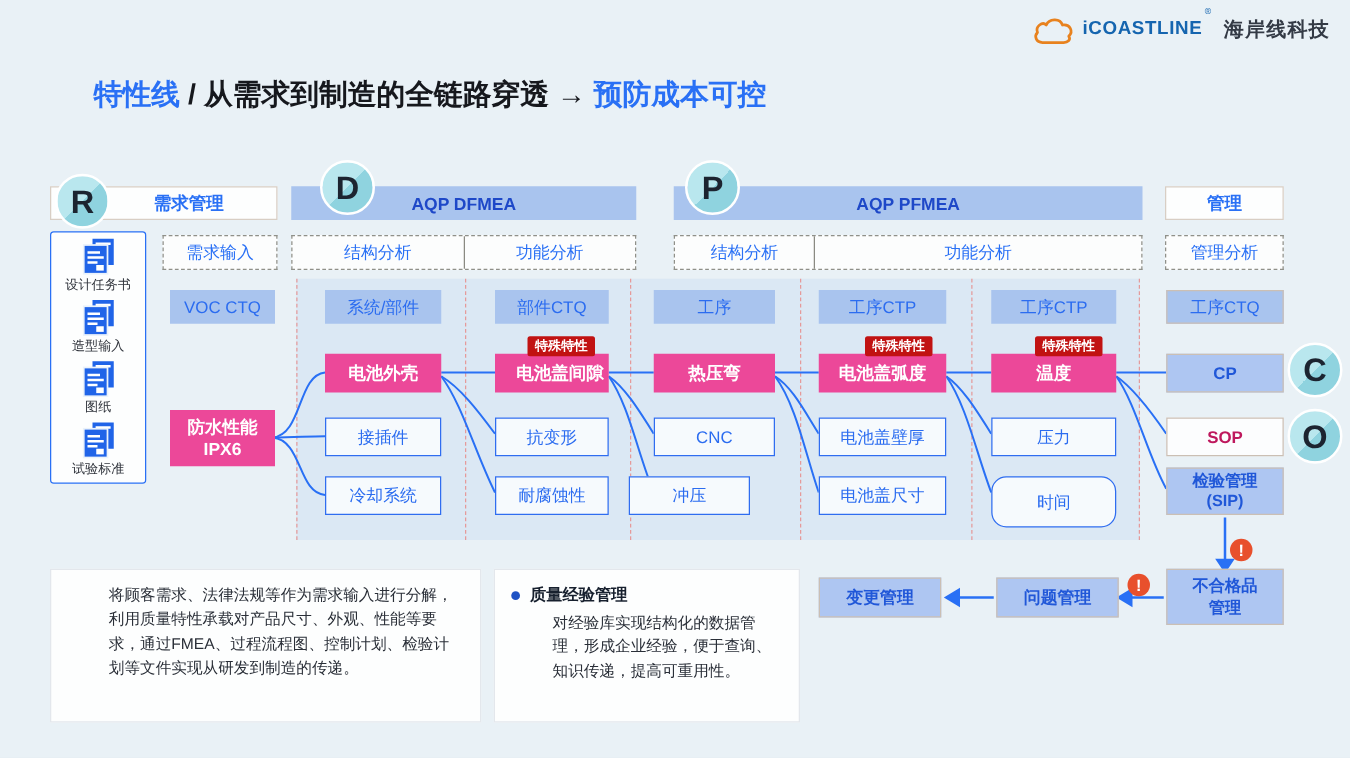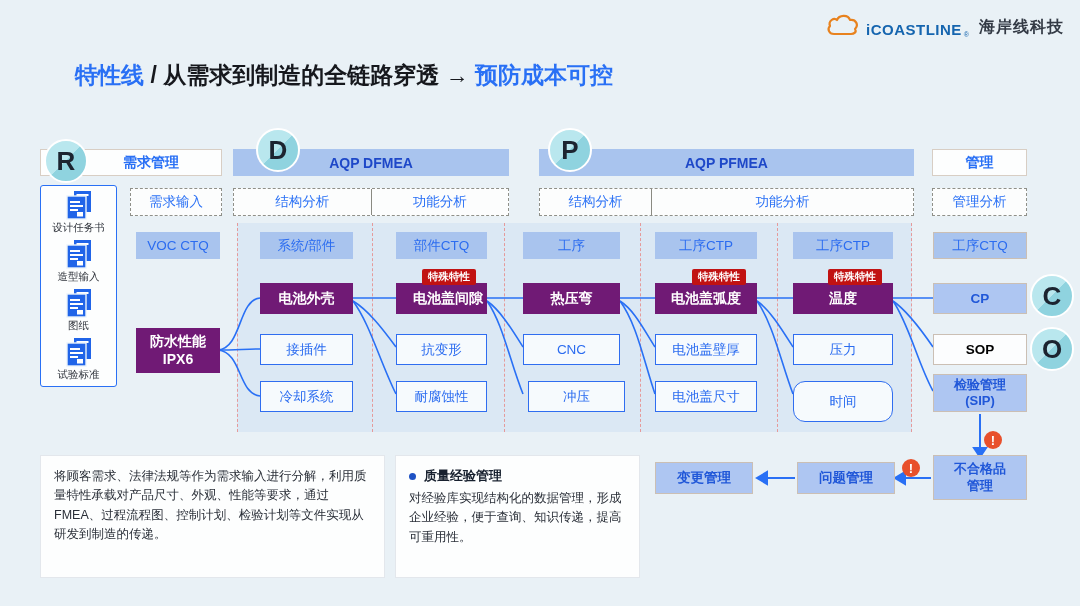--- a/index.html
+++ b/index.html
@@ -1,20 +1,20 @@
 <!DOCTYPE html>
 <html><head>
 <meta charset="utf-8">
 <style>
   * { margin:0; padding:0; box-sizing:border-box; }
   body { font-family:"Liberation Sans","DejaVu Sans",sans-serif; background:#dfe9ee; }
   .slide { position:relative; width:1080px; height:606px; background:#e9f1f6; overflow:hidden; }
 
   
-  .logo { position:absolute; top:14px; right:16px; display:flex; align-items:flex-end; gap:6px; }
+  .logo { position:absolute; top:14px; right:16px; display:flex; align-items:flex-start; gap:6px; }
   .logo .brand { color:#1565af; font-weight:bold; font-size:15px; letter-spacing:.5px; }
   .logo .reg { color:#1565af; font-size:7px; vertical-align:top; margin-left:-4px; margin-top:-8px; }
   .logo .company { color:#333a45; font-weight:bold; font-size:16px; letter-spacing:1px; margin-left:4px; }
 
   
   .title { position:absolute; left:75px; top:60px; font-size:23px; font-weight:bold; }
   .t-blue { color:#2970f5; }
   .t-dark { color:#16181d; }
 
   
@@ -45,39 +45,39 @@
 
   
   .panel { position:absolute; left:237px; top:223px; width:675px; height:209px; background:#dbe8f4;
     border-left:1px dashed #e59a9a; border-right:1px dashed #e59a9a; z-index:0; }
   .v-sep { position:absolute; top:223px; height:209px; width:0; border-left:1px dashed #e59a9a; z-index:1; }
 
   
   .nbox { position:absolute; display:flex; align-items:center; justify-content:center; text-align:center;
     font-size:13.5px; z-index:2; }
   .lbl  { background:#a9c4ee; color:#2b6cf0; }
-  .node-strong { background:#701a75; color:#fff; font-weight:bold; font-size:14px; }
+  .node-strong { background:#ec4899; color:#fff; font-weight:bold; font-size:14px; }
   .node-plain  { background:#f6fafd; border:1.6px solid #2f6df0; color:#2b6cf0; }
   .mgmt-border { border:1px solid #cbbfb4; }
   .mgmt-soft { background:#aec6f2; color:#2057d8; font-weight:bold; }
-  .mgmt-white { background:#fcfdfe; color:#000000; font-weight:bold; }
+  .mgmt-white { background:#fcfdfe; color:#be185d; font-weight:bold; }
   .two-line { flex-direction:column; line-height:1.25; }
 
   .badge { position:absolute; height:16px; padding:0 6px; background:#c11212; color:#fff;
     font-size:10.5px; font-weight:bold; display:flex; align-items:center; border-radius:2px; z-index:3; }
 
   .alert-dot { position:absolute; width:18px; height:18px; border-radius:50%; background:#e8502c;
     color:#fff; font-weight:bold; font-size:13px; display:flex; align-items:center; justify-content:center; z-index:4; }
 
   
   .note-card { position:absolute; top:455px; height:123px; background:#fdfefe; border:1px solid #e3e7ec;
     padding:11px 13px; z-index:2; }
   .note-title { display:flex; align-items:center; gap:8px; font-size:13px; font-weight:bold; color:#17202e; margin-bottom:4px; }
   .note-dot { width:7px; height:7px; border-radius:50%; background:#1e52c4; flex:0 0 auto; }
-  .note-body { font-size:12.5px; color:#2a2f38; line-height:1.55; }
+  .note-body { font-size:12.5px; color:#2a2f38; line-height:1.55;margin-left:33px; }
 
   svg.wires { position:absolute; left:0; top:0; z-index:1; pointer-events:none; }
 </style>
 </head>
 <body>
 
 <div class="slide">
 
   <div class="logo">
     <svg width="34" height="24" viewBox="0 0 34 24">
@@ -229,21 +229,21 @@
 
   <div class="nbox lbl" style="left:396px; top:232px; width:91px; height:27px;">部件CTQ</div>
   <div class="badge" style="left:422px; top:269px;">特殊特性</div>
   <div class="nbox node-strong" style="left:396px; top:283px; width:91px; height:31px;padding-left:13px;">电池盖间隙</div>
   <div class="nbox node-plain" style="left:396px; top:334px; width:91px; height:31px;">抗变形</div>
   <div class="nbox node-plain" style="left:396px; top:381px; width:91px; height:31px;">耐腐蚀性</div>
 
   <div class="nbox lbl" style="left:523px; top:232px; width:97px; height:27px;">工序</div>
   <div class="nbox node-plain" style="left:523px; top:334px; width:97px; height:31px;">CNC</div>
   <div class="nbox node-strong" style="left:523px; top:283px; width:97px; height:31px;">热压弯</div>
-  <div class="nbox node-plain" style="left:528px; top:381px; width:97px; height:31px;">冲压</div>
+  <div class="nbox node-plain" style="left:503px; top:381px; width:97px; height:31px;">冲压</div>
 
   <div class="nbox lbl" style="left:655px; top:232px; width:102px; height:27px;">工序CTP</div>
   <div class="badge" style="left:692px; top:269px;">特殊特性</div>
   <div class="nbox node-strong" style="left:655px; top:283px; width:102px; height:31px;">电池盖弧度</div>
   <div class="nbox node-plain" style="left:655px; top:334px; width:102px; height:31px;">电池盖壁厚</div>
   <div class="nbox node-plain" style="left:655px; top:381px; width:102px; height:31px;">电池盖尺寸</div>
 
   <div class="nbox lbl" style="left:793px; top:232px; width:100px; height:27px;">工序CTP</div>
   <div class="badge" style="left:828px; top:269px;">特殊特性</div>
   <div class="nbox node-strong" style="left:793px; top:283px; width:100px; height:31px;">温度</div>

